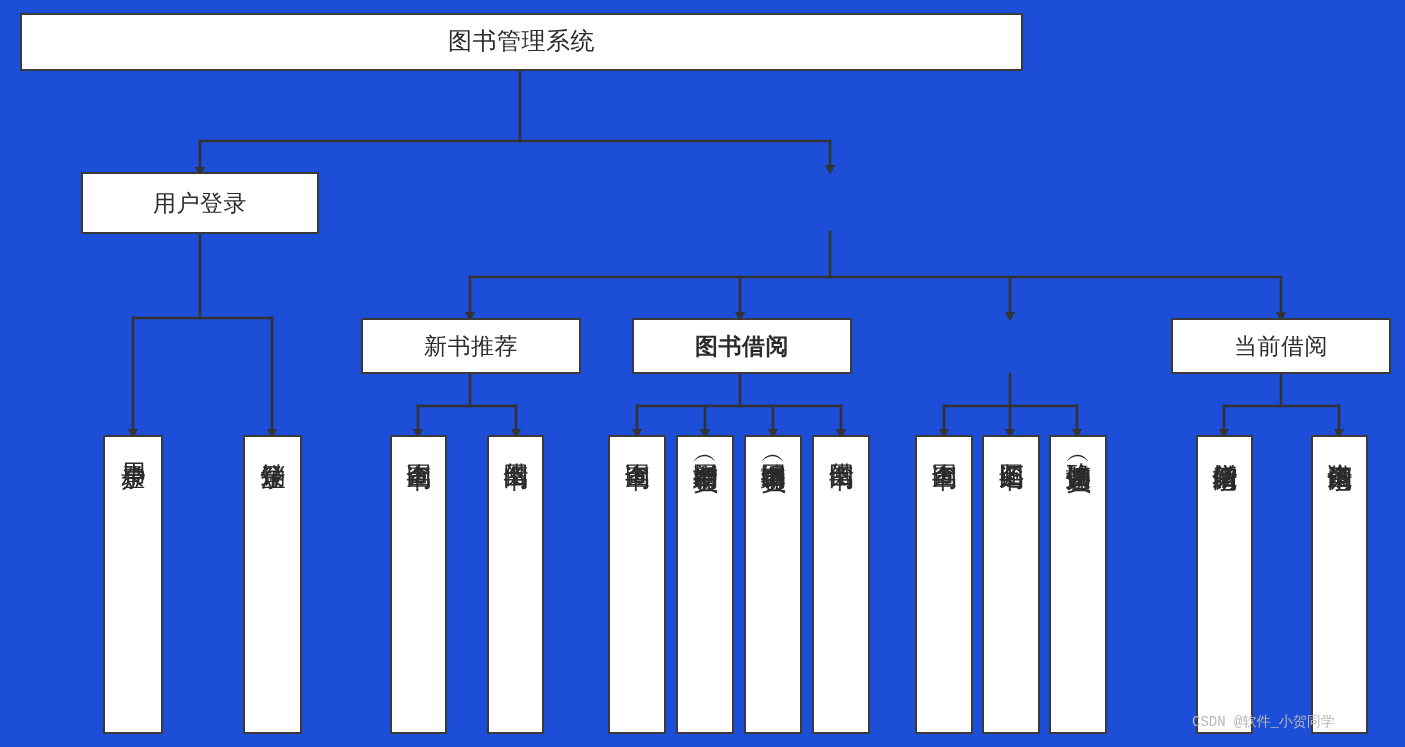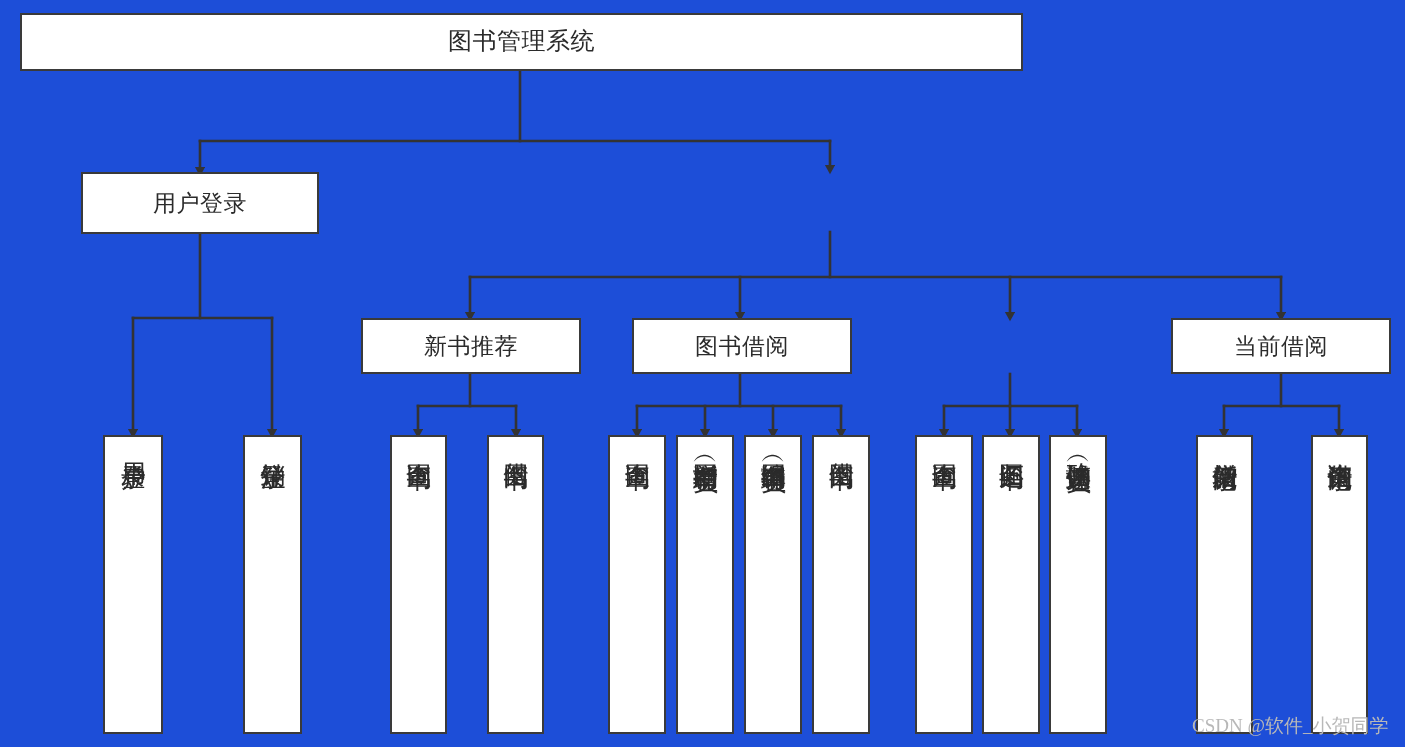--- a/index.html
+++ b/index.html
@@ -61,25 +61,25 @@
   .node.v .lbl {
     font-size: 25px;
     line-height: 1.12;
     writing-mode: vertical-rl;
     text-orientation: upright;
     white-space: nowrap;
     letter-spacing: 1px;
   }
   .watermark {
     position: absolute;
-    font-size: 19px;
+    font-size: 14px;
     color: #b8b8b8;
     white-space: nowrap;
     z-index: 3;
-    font-family: Liberation Serif, serif;
+    font-family: Liberation Mono, monospace;
   }
 </style>
 </head>
 <body>
 
 <div id="canvas">
 
   <svg id="wires" viewBox="0 0 1405 747" xmlns="http://www.w3.org/2000/svg">
     <defs>
       <marker id="arrow" markerWidth="10" markerHeight="11" refX="1.2" refY="5.2" orient="auto" markerUnits="userSpaceOnUse">
@@ -134,21 +134,21 @@
     <span class="lbl">图书管理系统</span>
   </div>
 
   <div class="node h" style="left:81px; top:172px; width:238px; height:62px;">
     <span class="lbl">用户登录</span>
   </div>
 
   <div class="node h" style="left:361px; top:318px; width:220px; height:56px;">
     <span class="lbl">新书推荐</span>
   </div>
-  <div class="node h" style="left:632px; top:318px; width:220px; height:56px;">
+  <div class="node h" style="left:632px; top:318px; width:220px; height:56px;font-weight:bold;">
     <span class="lbl">图书借阅</span>
   </div>
   <div class="node h" style="left:1171px; top:318px; width:220px; height:56px;">
     <span class="lbl">当前借阅</span>
   </div>
 
   <div class="node v" style="left:103px; top:435px; width:60px; height:299px;">
     <span class="lbl">用户登录</span>
   </div>
   <div class="node v" style="left:243px; top:435px; width:59px; height:299px;">

